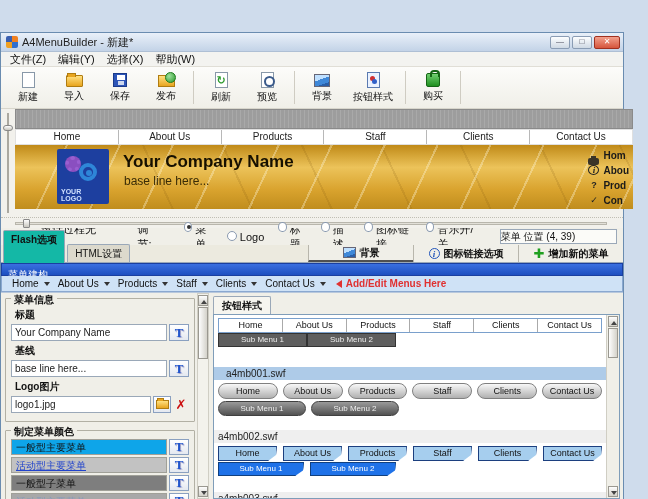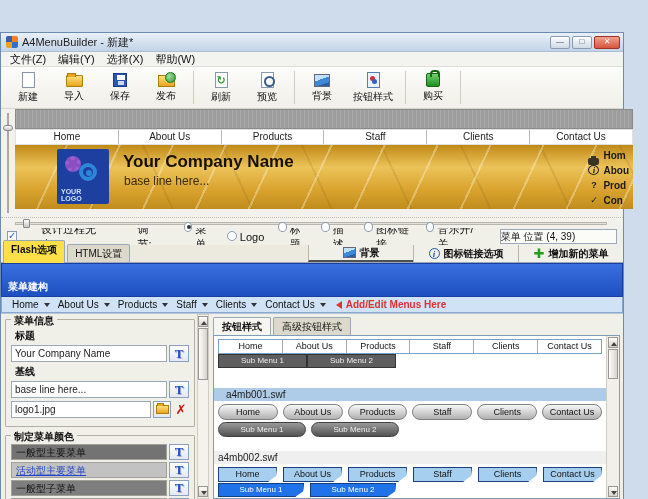--- a/index.html
+++ b/index.html
@@ -116,33 +116,33 @@
   .radio-item { display:flex; align-items:flex-start; gap:3px; }
   .rdot { width:10px; height:10px; border:1px solid #8a9ab0; border-radius:50%; background:#fff; position:relative;}
   .radio-item.selected .rdot::after { content:""; position:absolute; left:2px; top:2px; width:4px; height:4px;
                                       border-radius:50%; background:#333; }
   .pos-box { margin-left:auto; width:132px; height:15px; border:1px solid #9aa8b8; background:#fbfbf8;
              line-height:13px; font-size:10px; }
   
   .tabs-row { height:18px; display:flex; align-items:flex-end; background:#eceadf; border-bottom:1px solid #9aa8b8; flex:0 0 auto;}
   .otab { padding:2px 7px 1px; border:1px solid #9aa8b8; border-bottom:none; background:#dcd9cc;
           margin-left:2px; font-size:10px; border-radius:2px 2px 0 0; }
-  .otab.active { background:#fde047; font-weight:bold; position:relative; top:1px; padding-bottom:6px;text-align:center;}
+  .otab.active { background:#14b8a6; font-weight:bold; position:relative; top:1px; padding-bottom:16px;text-align:center;}
   .action-bar { margin-left:auto; display:flex; height:100%; align-items:stretch; }
   .abtn { display:flex; align-items:center; justify-content:center; gap:4px; width:105px;
           border-left:1px solid #b8b6ac; background:#f0efe8; font-weight:bold; font-size:10px; }
   .abtn:first-child { border-bottom:2px solid #505050; }
   .ai-bg { width:13px; height:11px; border:1px solid #667;
            background:linear-gradient(160deg,#bfe0ff 0 40%, #3f88d8 40% 75%, #2a5fa8 75%); }
   .ai-info { width:11px; height:11px; border:1px solid #2255bb; border-radius:50%; color:#2255bb;
              font-size:9px; line-height:10px; text-align:center; font-style:italic; font-family:"Liberation Serif","DejaVu Serif",serif;}
   .ai-plus { color:#1f9f1f; font-size:13px; font-weight:bold; line-height:11px;}
   
-  .mb-header { height:13px; background:linear-gradient(#3a6fe0,#1d4fc0); color:#fff; font-weight:bold;
-               font-size:10px; padding:16px 6px; line-height:13px; flex:0 0 auto; border:1px solid #1a3fa0;}
+  .mb-header { height:13px; background:linear-gradient(#3a6fe0,#1d4fc0); color:#fff; font-weight:normal;
+               font-size:10px; padding:4px 6px; line-height:13px; flex:0 0 auto; border:1px solid #1a3fa0;}
   .mb-row { height:16px; background:#cfe2f6; border:1px solid #8aa8d0; border-top:none; display:flex;
             align-items:center; padding:0 6px; gap:4px; flex:0 0 auto;}
   .mb-item { display:flex; align-items:center; gap:5px; padding:0 4px; }
   .mb-label { font-size:10px; }
   .caret { width:0; height:0; border-left:3px solid transparent; border-right:3px solid transparent;
            border-top:4px solid #333; }
   .mb-hint { color:#e03131; font-weight:bold; font-size:10px; display:flex; align-items:center; gap:4px; margin-left:2px;}
   .hint-arrow { width:0; height:0; border-top:4px solid transparent; border-bottom:4px solid transparent;
                 border-right:6px solid #e03131; }
   
@@ -158,21 +158,21 @@
             display:flex; align-items:center; justify-content:center; font-size:12px; }
   .t-glyph { color:#2255cc; font-weight:bold; font-family:"Liberation Serif","DejaVu Serif",serif; font-size:13px;
              text-shadow:1px 1px 0 #aac; }
   .mini-folder { width:13px; height:9px; background:linear-gradient(#ffe080,#e8a51f); border:1px solid #b07c10; position:relative;}
   .mini-folder::before { content:""; position:absolute; top:-3px; left:0; width:5px; height:2px;
                          background:#e8a51f; border:1px solid #b07c10; border-bottom:none;}
   .x-btn { width:18px; height:17px; display:flex; align-items:center; justify-content:center; }
   .x-glyph { color:#cc1111; font-weight:bold; font-size:13px; }
   .color-row { display:flex; gap:2px; margin-bottom:2px; align-items:center; }
   .color-cell { flex:1; height:16px; font-size:10px; line-height:15px; padding:0 4px; border:1px solid #a0a098;}
-  .crow0 { background:#737373; color:#111; }
+  .crow0 { background:#0ea5e9; color:#111; }
   .crow1 { background:#c2c2c2; color:#2244cc; text-decoration:underline; }
   .crow2 { background:#7e7e7e; color:#111;font-family:Liberation Serif, serif; }
   .crow3 { background:#a8a8a8; color:#8899bb; text-decoration:underline; }
   
   .mid-scroll { width:12px; background:#f3f2ec; border:1px solid #d0cec4; display:flex; flex-direction:column;
                 align-items:center; justify-content:space-between; padding:1px 0; }
   .sarrow { width:10px; height:11px; background:linear-gradient(#fdfdfd,#d4d2ca); border:1px solid #9a9890;
             position:relative; }
   .sarrow.up::after { content:""; position:absolute; left:2px; top:4px; border-left:3px solid transparent;
                       border-right:3px solid transparent; border-bottom:4px solid #444; }
@@ -442,20 +442,21 @@
               <span class="t-glyph">T</span>
             </span>
         </div>
         <div class="field-label">基线</div>
         <div class="input-row">
           <input class="tinput" value="base line here..." style="">
           <span class="sq-btn">
               <span class="t-glyph">T</span>
             </span>
         </div>
+        <div class="field-label">Logo图片</div>
         <div class="input-row">
           <input class="tinput" value="logo1.jpg" style="">
           <span class="sq-btn">
               <span class="mini-folder"></span>
             </span>
           <span class="x-btn">
               <span class="x-glyph">✗</span>
             </span>
         </div>
       </div>
@@ -492,21 +493,20 @@
 
     <div class="mid-scroll">
       <span class="sarrow up"></span>
       <span class="sthumb"></span>
       <span class="sarrow down"></span>
     </div>
 
     <div class="right-panel">
       <div class="sp-tabs">
         <span class="sp-tab active">按钮样式</span>
-        <span class="sp-tab">高级按钮样式</span>
       </div>
       <div class="style-list">
         <div class="style-body">
 
           <div class="sprev">
             <div class="s1-bar">
                 <span class="s1-item">Home</span>
                 <span class="s1-item">About Us</span>
                 <span class="s1-item">Products</span>
                 <span class="s1-item">Staff</span>

